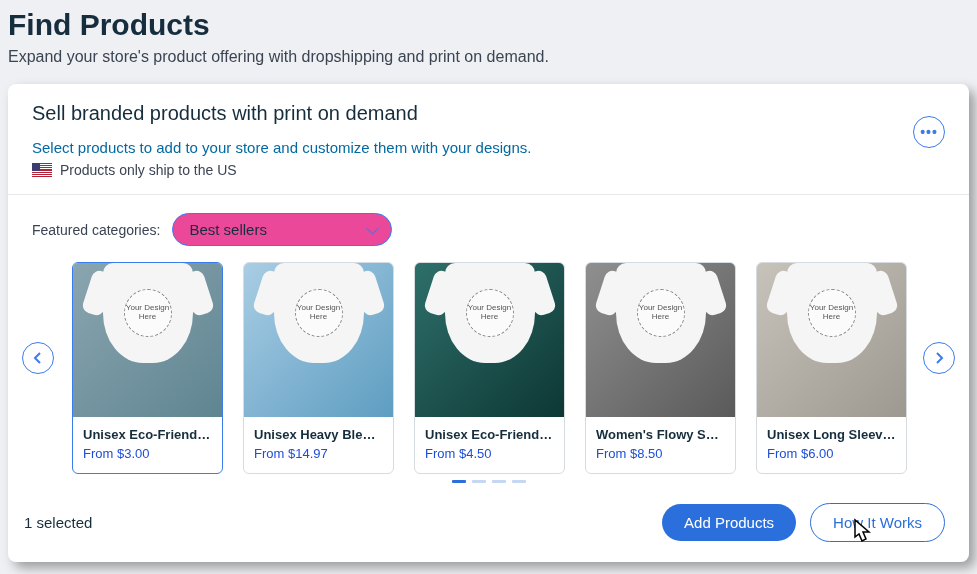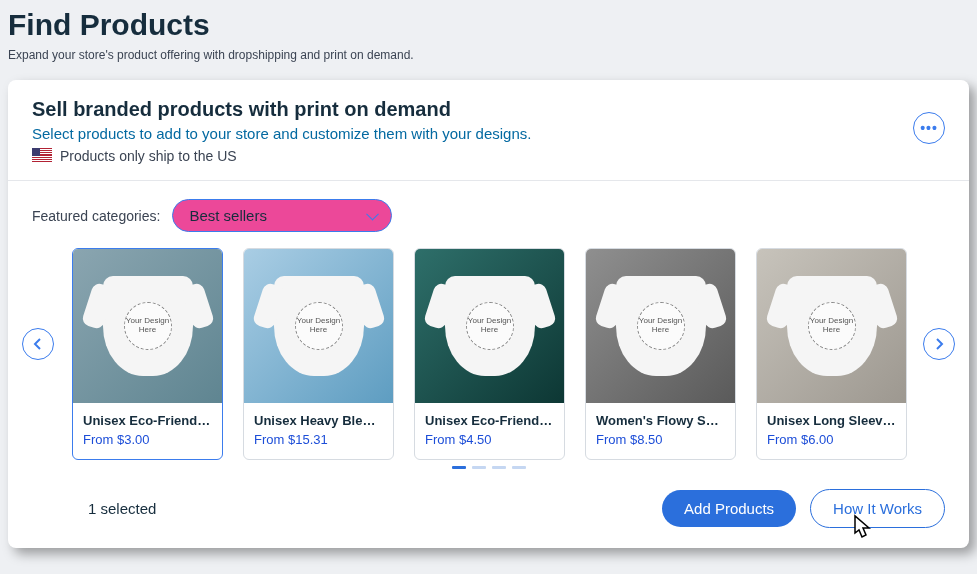--- a/index.html
+++ b/index.html
@@ -1,60 +1,60 @@
 <!DOCTYPE html>
 <html><head>
 <meta charset="utf-8">
 <style>
 * { box-sizing: border-box; margin: 0; padding: 0; }
 body { font-family: -apple-system, BlinkMacSystemFont, "Segoe UI", Helvetica, Arial, sans-serif; background: #eef0f3; width: 977px; height: 574px; overflow: hidden; color: #162d3d; }
 .page { padding: 8px 8px 0 8px; }
 .page-title { font-size: 30px; font-weight: 700; color: #162d3d; margin-bottom: 6px; }
-.page-subtitle { font-size: 12px; color: #3b4453; margin-bottom: 18px; }
+.page-subtitle { font-size: 16px; color: #3b4453; margin-bottom: 18px; }
 .card { background: #fff; border-radius: 8px; box-shadow: 6px 6px 12px rgba(0,0,0,0.35); padding: 0; position: relative; }
 .card-header { padding: 18px 24px 16px 24px; border-bottom: 1px solid #e5e7eb; position: relative; }
-.card-title { font-size: 20px; font-weight: 700; margin-bottom: 4px; }
+.card-title { font-size: 20px; font-weight: 400; margin-bottom: 14px; }
 .card-subtitle { font-size: 15px; color: #0369a1; margin-bottom: 6px; }
-.ship-row { display: flex; align-items: flex-start; gap: 8px; font-size: 14px; color: #3b4453; }
+.ship-row { display: flex; align-items: center; gap: 8px; font-size: 14px; color: #3b4453; }
 .flag { width: 20px; height: 14px; display: inline-block; position: relative; background: linear-gradient(to bottom, #b22234 0 7.7%, #fff 7.7% 15.4%, #b22234 15.4% 23.1%, #fff 23.1% 30.8%, #b22234 30.8% 38.5%, #fff 38.5% 46.2%, #b22234 46.2% 53.9%, #fff 53.9% 61.6%, #b22234 61.6% 69.3%, #fff 69.3% 77%, #b22234 77% 84.7%, #fff 84.7% 92.4%, #b22234 92.4% 100%); }
 .flag::before { content:""; position:absolute; left:0; top:0; width:8px; height:7.5px; background:#3c3b6e; }
 .more-btn { position: absolute; right: 24px; top: 32px; width: 32px; height: 32px; border: 1px solid #3b7ced; border-radius: 50%; background: #fff; display:flex; align-items:center; justify-content:center; cursor:pointer; color:#3b7ced; font-weight:700; letter-spacing:1px; }
 .more-btn span { display:block; font-size:14px; line-height:0; }
 .filters { padding: 18px 24px 6px 24px; display:flex; align-items:center; gap:12px; font-size:14px; }
 .filters-label { color:#3b4453; }
 .select { border:1px solid #3b7ced; border-radius:20px; padding:7px 36px 7px 16px; font-size:15px; color:#162d3d; background:#ec4899; position:relative; min-width:220px; cursor:pointer; }
 .select::after { content:""; position:absolute; right:14px; top:50%; width:8px; height:8px; border-right:1.5px solid #3b7ced; border-bottom:1.5px solid #3b7ced; transform: translateY(-70%) rotate(45deg); }
 .carousel-wrap { position: relative; padding: 10px 24px 8px 24px; }
 .nav-btn { position:absolute; top: 90px; width:32px; height:32px; border:1px solid #3b7ced; border-radius:50%; background:#fff; display:flex; align-items:center; justify-content:center; cursor:pointer; }
 .nav-btn.left { left: 14px; }
 .nav-btn.right { right: 14px; }
 .nav-btn svg { width:12px; height:12px; stroke:#3b7ced; stroke-width:2; fill:none; }
 .carousel { display:flex; gap:20px; margin: 0 40px; }
 .product { width:151px; border:1px solid #d6dbe1; border-radius:6px; overflow:hidden; cursor:pointer; background:#fff; flex-shrink:0; position:relative; }
 .product.selected { border:1.5px solid #3b7ced; }
 .check-badge { position:absolute; top:4px; right:4px; width:20px; height:20px; background:#1e7bf2; border-radius:50%; display:flex; align-items:center; justify-content:center; }
 .check-badge svg { width:11px; height:11px; stroke:#fff; stroke-width:3; fill:none; }
-.product-img { width:100%; height:154px; background:#cfd4da; display:flex; align-items:center; justify-content:center; position:relative; overflow:hidden; }
+.product-img { width:100%; height:154px; background:#cfd4da; display:flex; align-items:flex-start; justify-content:center; position:relative; overflow:hidden; }
 .product-img.bg1 { background: linear-gradient(135deg,#8aa5b0,#5f8591); }
 .product-img.bg2 { background: linear-gradient(135deg,#a9cde4,#5e9dc1); }
 .product-img.bg3 { background: linear-gradient(135deg,#2e6f6a,#0d3734); }
 .product-img.bg4 { background: linear-gradient(135deg,#8f8f8f,#5a5a5a); }
 .product-img.bg5 { background: linear-gradient(135deg,#c7c3bb,#9d9890); }
 .shirt { width:90px; height:100px; background:#f5f5f5; border-radius:10px 10px 40px 40px / 10px 10px 50px 50px; position:relative; display:flex; align-items:center; justify-content:center; }
 .shirt::before, .shirt::after { content:""; position:absolute; top:8px; width:22px; height:44px; background:#f5f5f5; border-radius:8px; }
 .shirt::before { left:-16px; transform:rotate(18deg); }
 .shirt::after { right:-16px; transform:rotate(-18deg); }
 .design-circle { width:48px; height:48px; border:1px dashed #888; border-radius:50%; display:flex; align-items:center; justify-content:center; font-size:8px; line-height:1.1; text-align:center; color:#555; background:rgba(255,255,255,0.6); }
 .product-info { padding:10px 10px 12px 10px; }
 .product-name { font-size:13px; font-weight:600; color:#162d3d; white-space:nowrap; overflow:hidden; text-overflow:ellipsis; margin-bottom:4px; }
 .product-price { font-size:13px; color:#1d4ed8; }
 .dots { display:flex; gap:6px; justify-content:center; padding: 6px 0 4px 0; }
 .dot { width:14px; height:3px; background:#c5d7f2; border-radius:1px; }
 .dot.active { background:#2b6fdc; }
-.footer { display:flex; align-items:center; justify-content:space-between; padding: 8px 24px 20px 36px; margin-left: 44px; }
+.footer { display:flex; align-items:center; justify-content:space-between; padding: 8px 24px 20px 16px; }
 .selected-count { font-size:15px; color:#162d3d; }
 .footer-actions { display:flex; gap:14px; align-items:center; }
 .btn { border-radius:22px; padding:10px 22px; font-size:15px; font-weight:500; cursor:pointer; border:none; }
 .btn-outline { background:#fff; color:#2b6fdc; border:1px solid #2b6fdc; }
 .btn-primary { background:#2b6fdc; color:#fff; }
 .cursor { position:absolute; width:28px; height:32px; pointer-events:none; }
 .cursor svg { width:28px; height:32px; }
 </style>
 </head>
 <body>
@@ -119,21 +119,21 @@
         <div class="product">
           <div class="product-img bg2">
             <div class="shirt">
                 <div class="design-circle">Your
 Design
 Here</div>
               </div>
           </div>
           <div class="product-info">
             <div class="product-name">Unisex Heavy Blend H...</div>
-            <div class="product-price">From $15.31</div>
+            <div class="product-price">From $14.97</div>
           </div>
         </div>
 
         <div class="product">
           <div class="product-img bg3">
             <div class="shirt">
                 <div class="design-circle">Your
 Design
 Here</div>
               </div>

